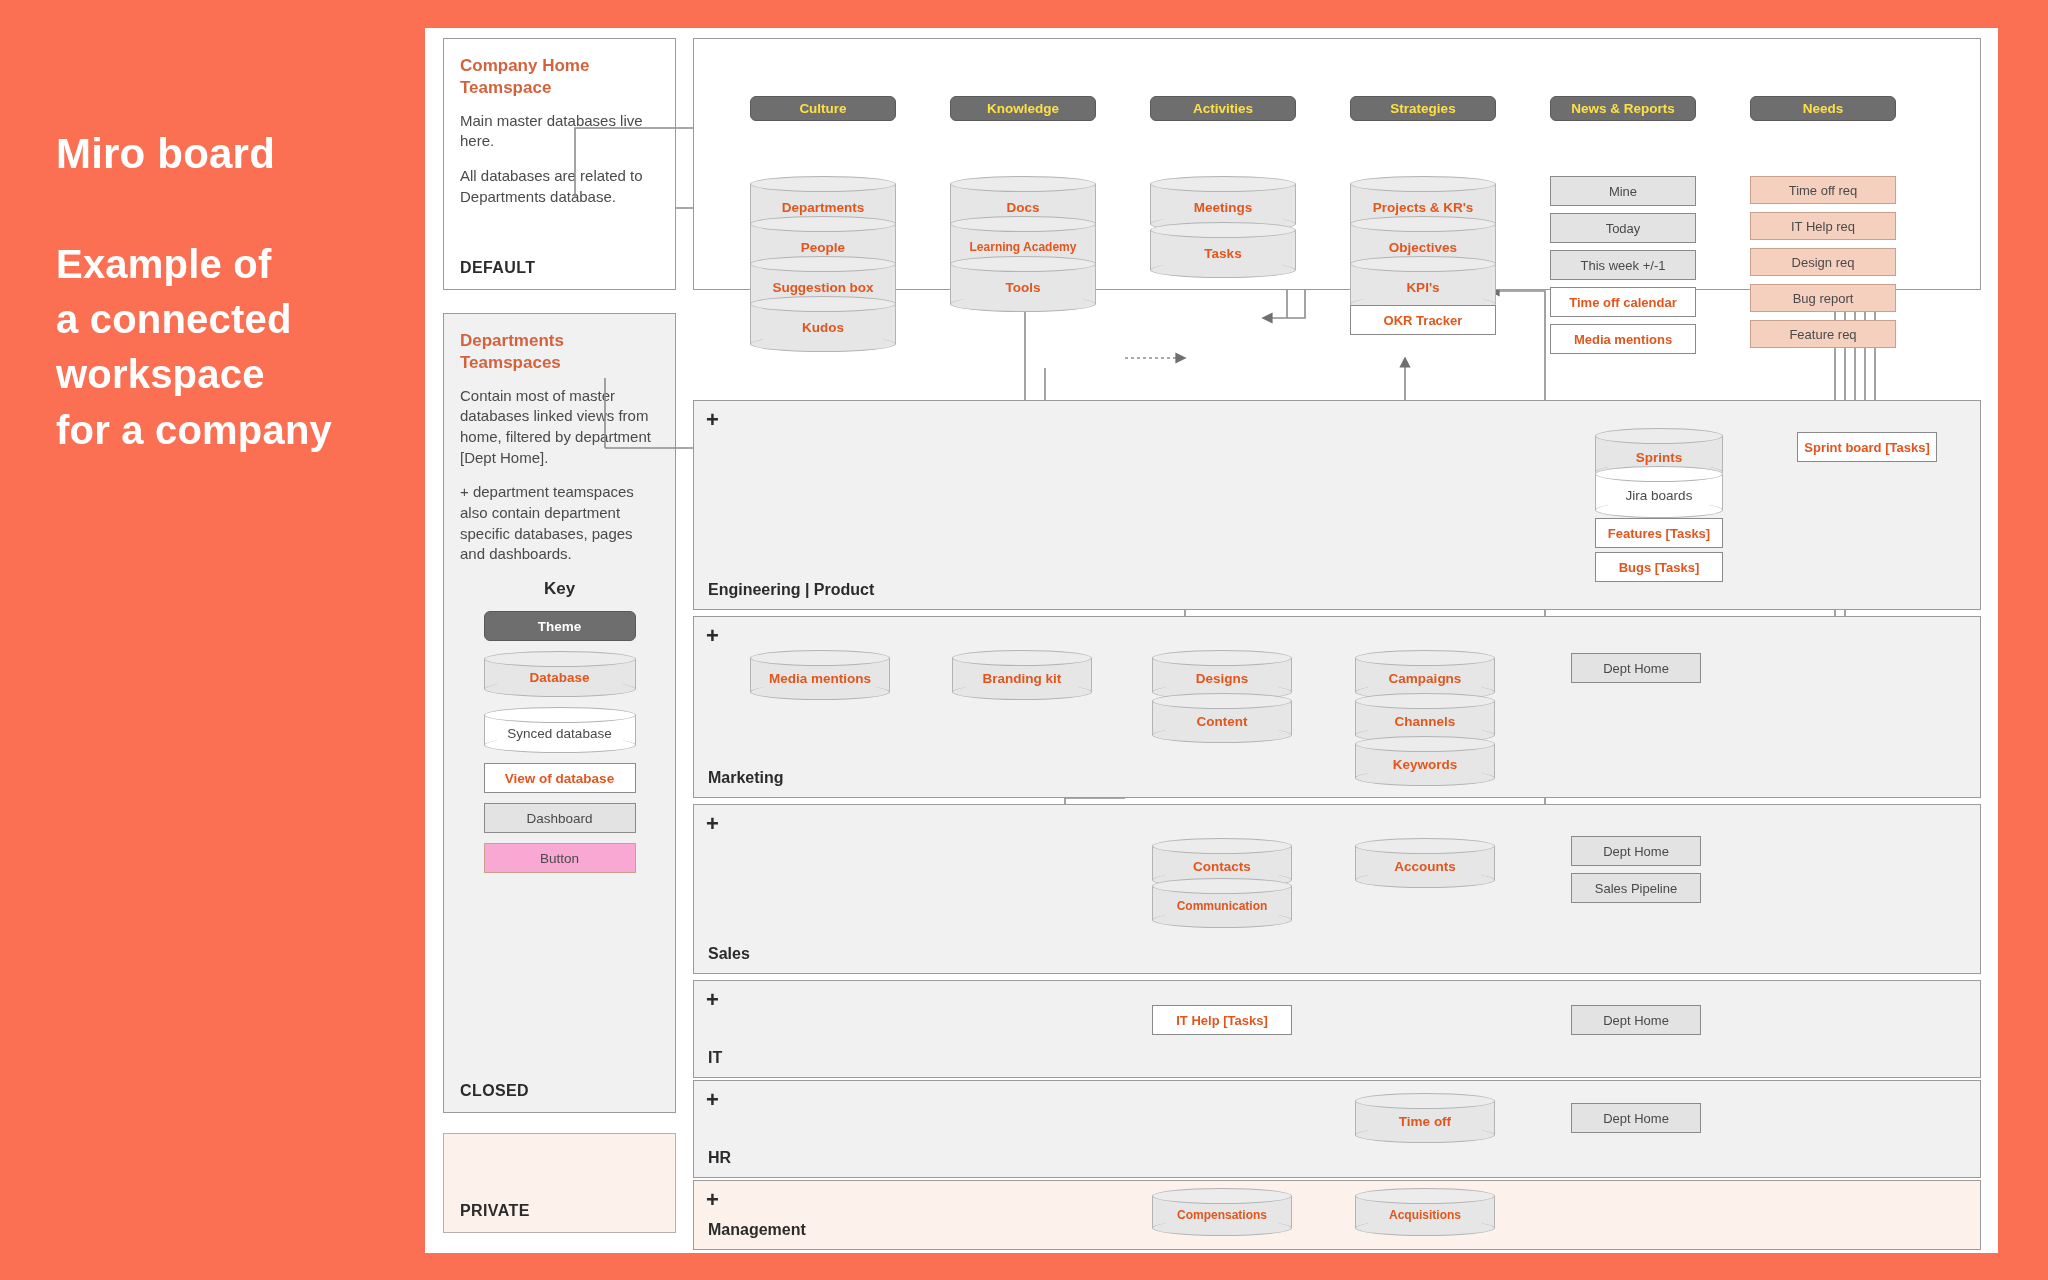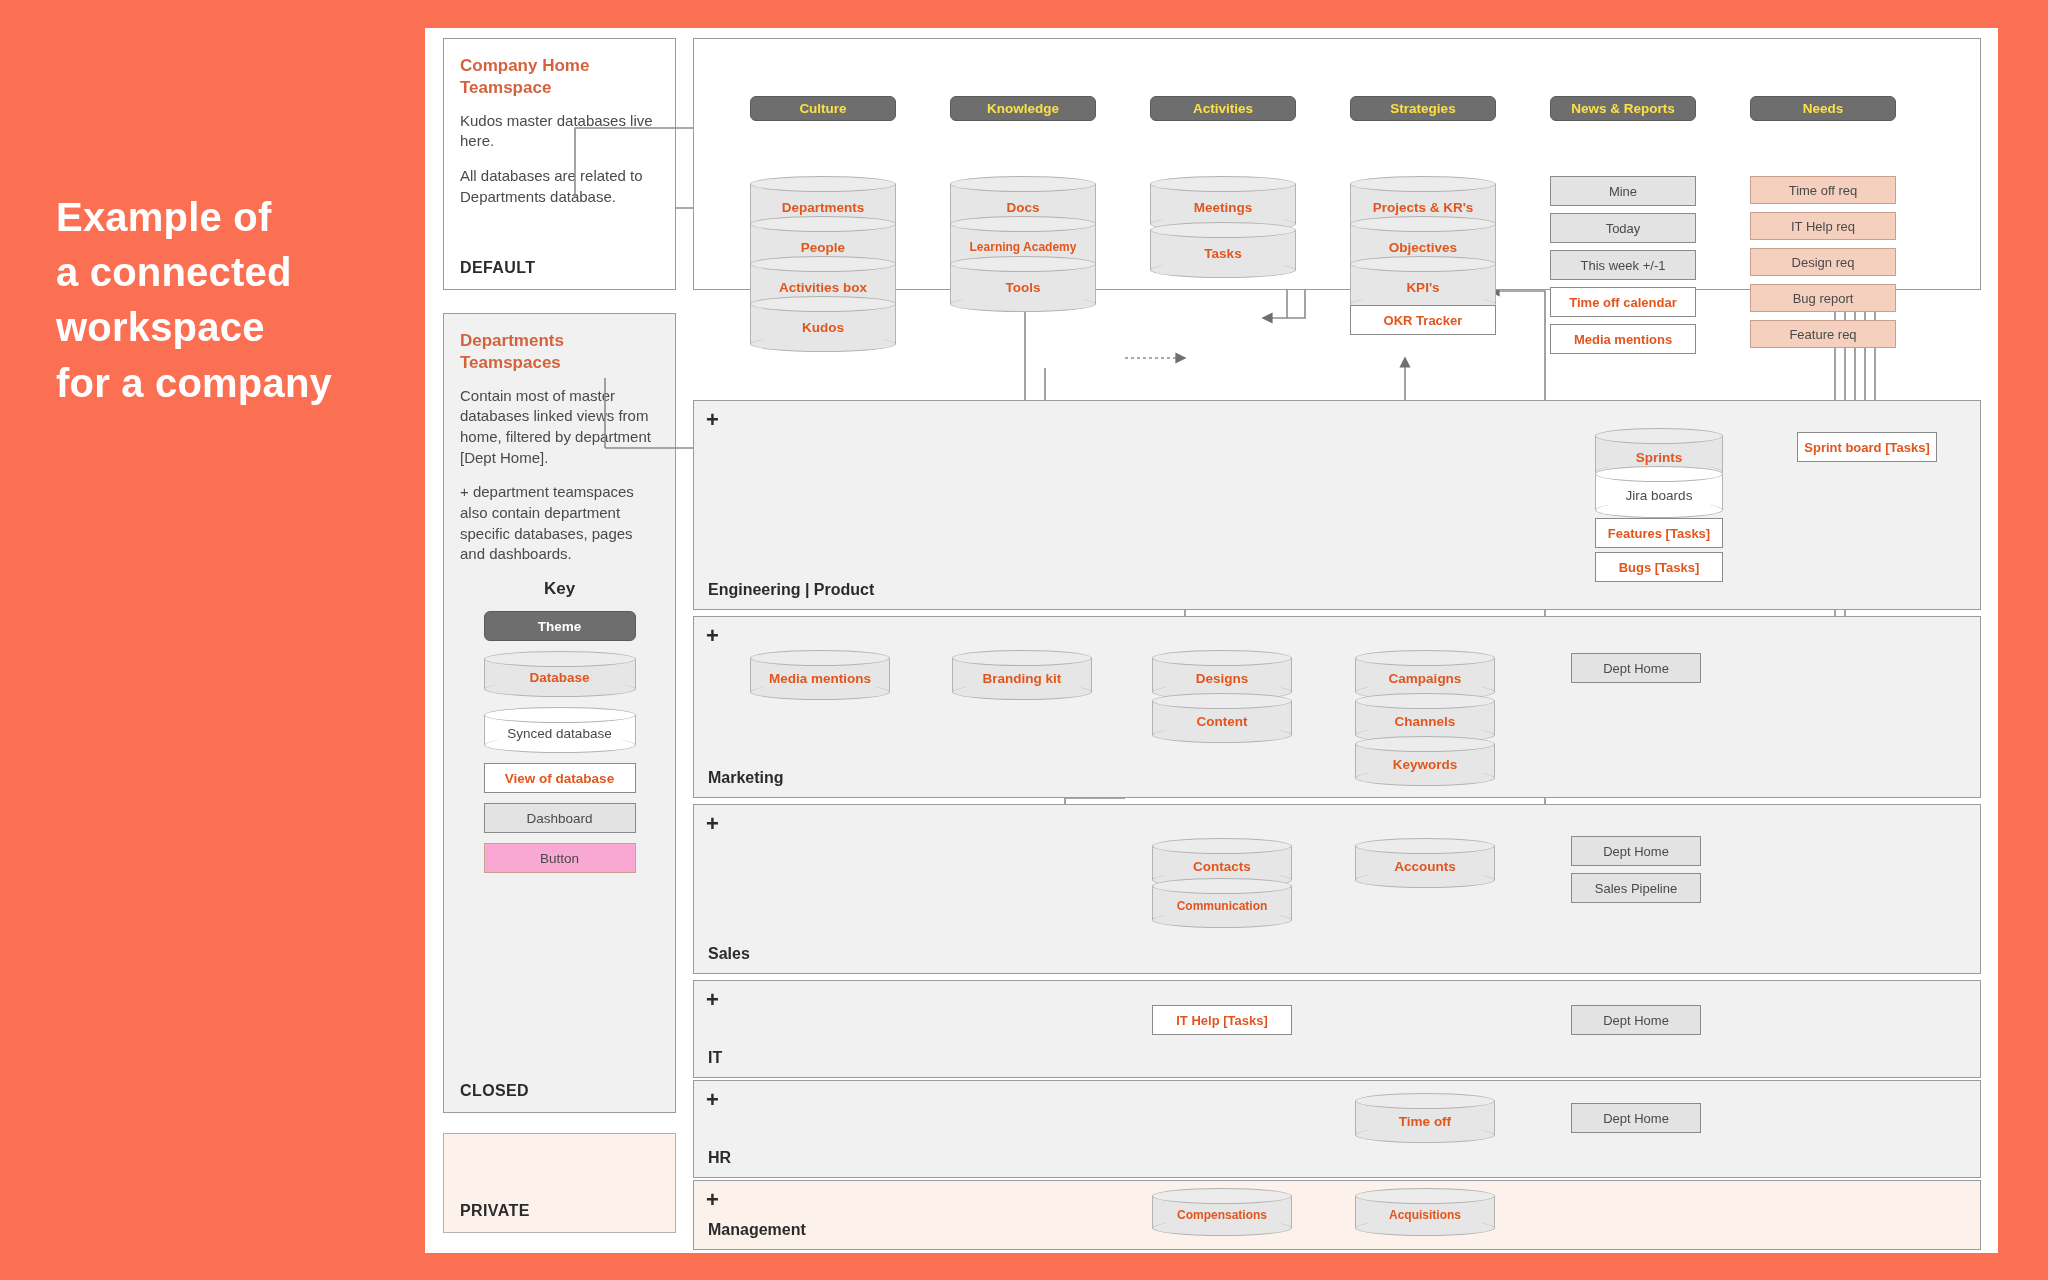--- a/index.html
+++ b/index.html
@@ -72,29 +72,30 @@
 
   svg.wires{position:absolute;left:0;top:0;width:1573px;height:1225px;pointer-events:none;}
   svg.wires path,svg.wires line{fill:none;stroke:#8d8d8d;stroke-width:1.6;}
 </style>
 </head>
 <body>
 
 <div class="stage">
 
   <div class="promo">
+    <div class="promo-title">Miro board</div>
     <div class="promo-sub" id="promo-sub">Example of<br>a connected<br>workspace<br>for a company</div>
   </div>
 
   <div class="canvas">
 
     <div class="side white" style="top:10px;height:252px;">
       <div class="side-inner">
         <div class="side-h" id="sh0">Company Home<br>Teamspace</div>
-        <div class="side-p">Kudos master databases live here.</div>
+        <div class="side-p">Main master databases live here.</div>
         <div class="side-p">All databases are related to Departments database.</div>
       </div>
       <div class="side-tag">DEFAULT</div>
     </div>
 
     <div class="side" style="top:285px;height:800px;">
       <div class="side-inner">
         <div class="side-h" id="sh1">Departments<br>Teamspaces</div>
         <div class="side-p">Contain most of master databases linked views from home, filtered by department [Dept Home].</div>
         <div class="side-p">+ department teamspaces also contain department specific databases, pages and dashboards.</div>
@@ -207,21 +208,21 @@
     <div class="cyl db" style="position:absolute;left:325px;top:188px;width:146px;height:56px;">
       <div class="body"></div>
         <div class="bot"></div>
         <div class="top"></div>
       <div class="lbl">People</div>
     </div>
     <div class="cyl db" style="position:absolute;left:325px;top:228px;width:146px;height:56px;">
       <div class="body"></div>
         <div class="bot"></div>
         <div class="top"></div>
-      <div class="lbl">Activities box</div>
+      <div class="lbl">Suggestion box</div>
     </div>
     <div class="cyl db" style="position:absolute;left:325px;top:268px;width:146px;height:56px;">
       <div class="body"></div>
         <div class="bot"></div>
         <div class="top"></div>
       <div class="lbl">Kudos</div>
     </div>
 
     <div class="cyl db" style="position:absolute;left:525px;top:148px;width:146px;height:56px;">
       <div class="body"></div>

